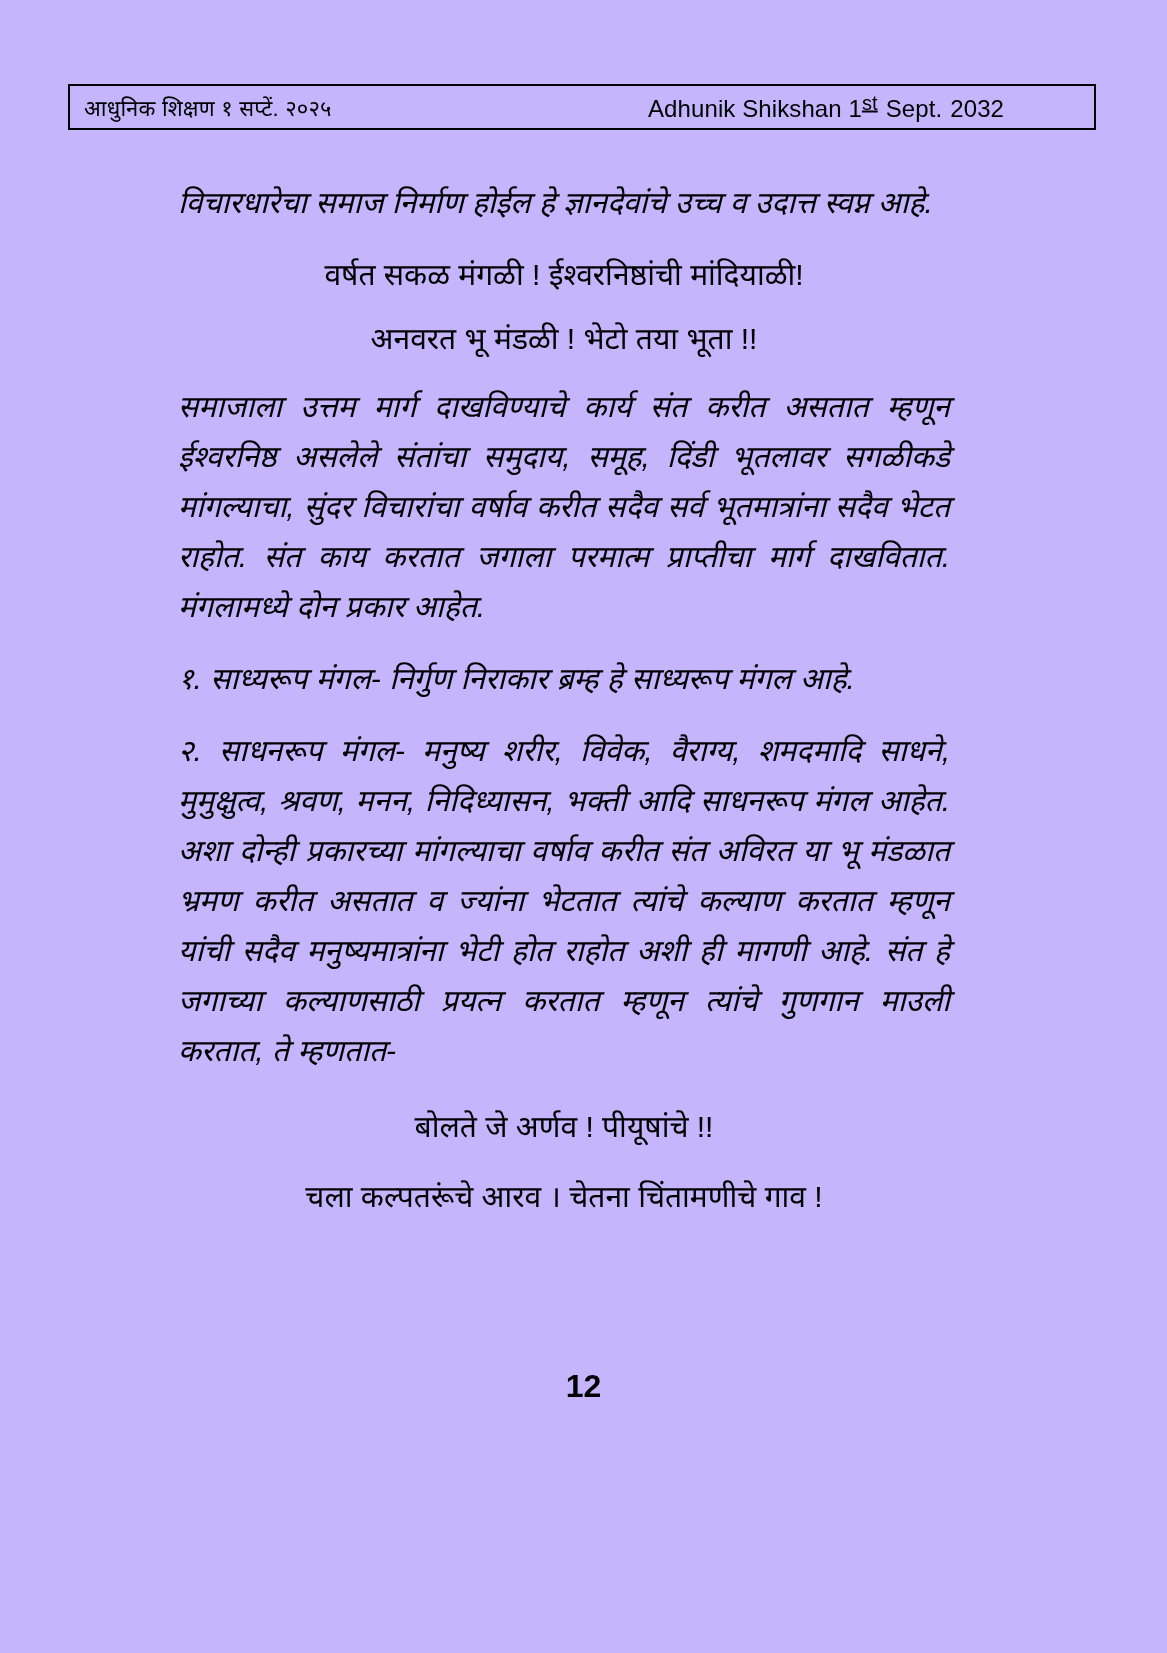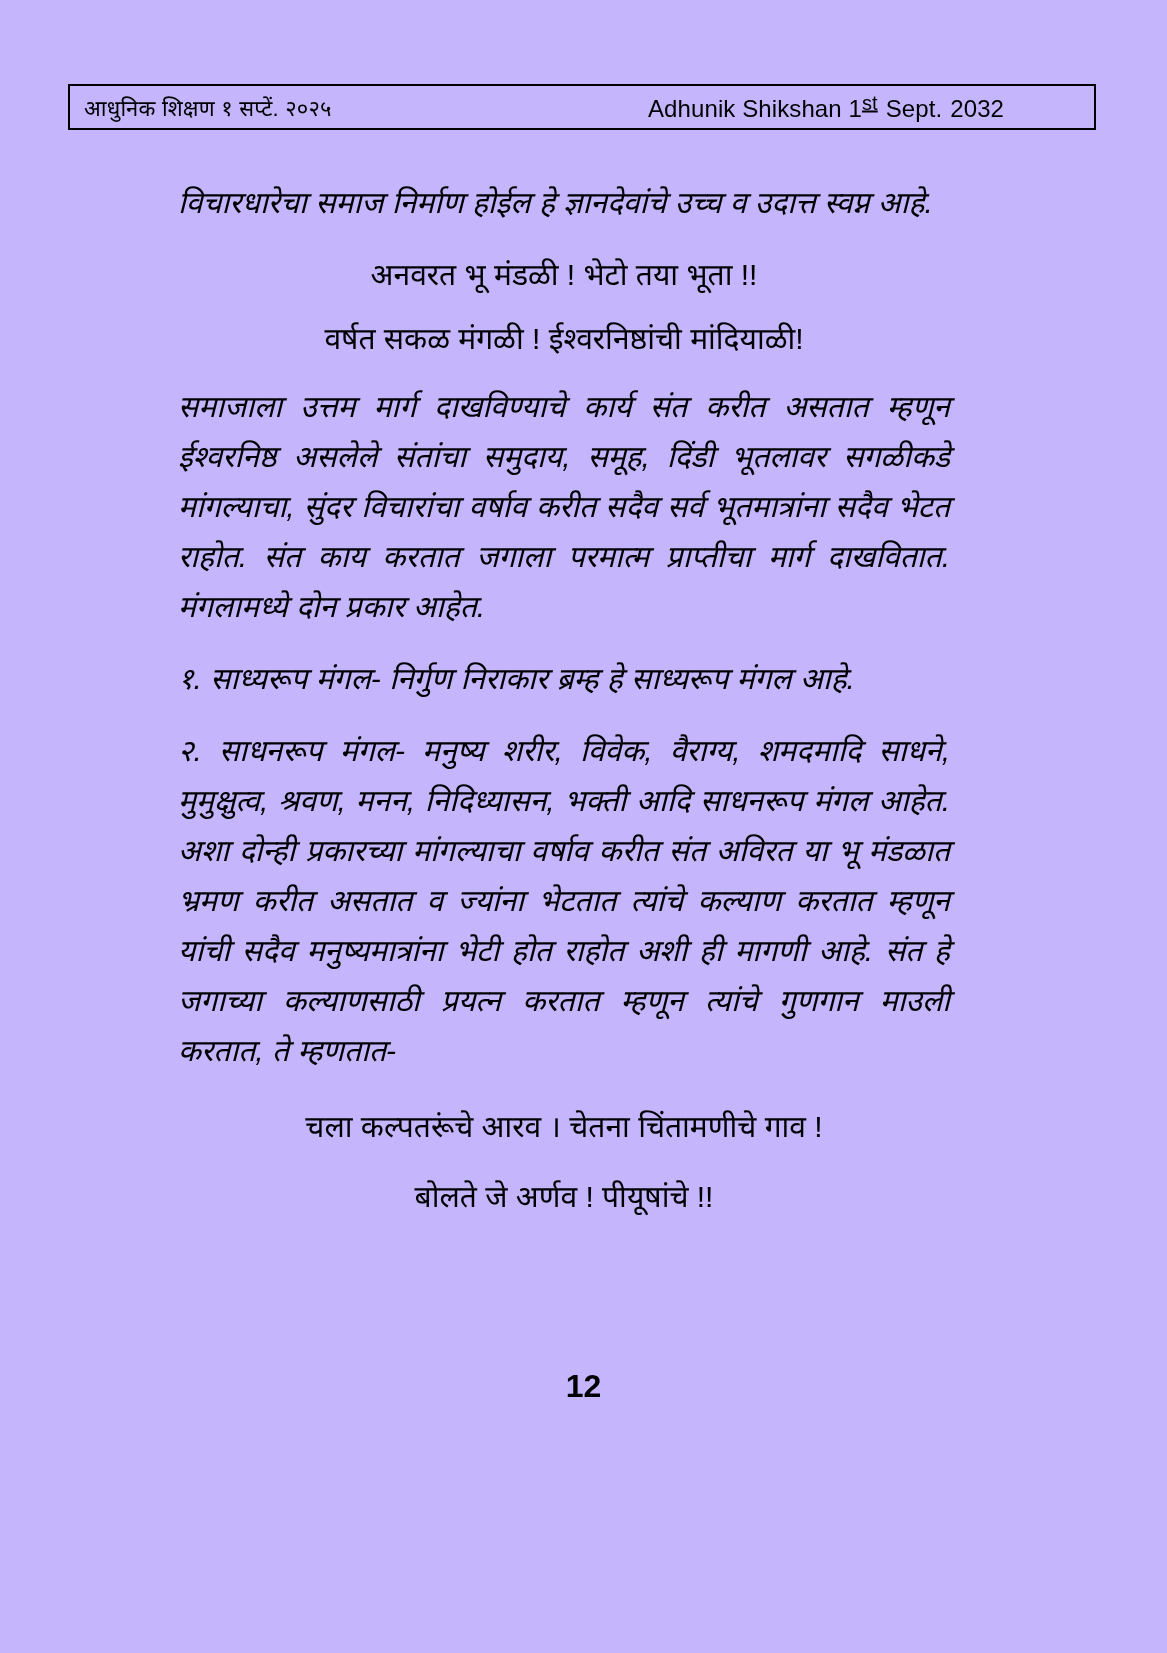--- a/index.html
+++ b/index.html
@@ -141,32 +141,32 @@
     <span class="header-right">
       <span>Adhunik Shikshan 1</span><span class="sup">st</span><span class="gap"></span><span>Sept.</span><span class="gap"></span><span>2032</span>
     </span>
   </div>
 
   <div class="content">
 
     <p class="para para-intro">विचारधारेचा समाज निर्माण होईल हे ज्ञानदेवांचे उच्च व उदात्त स्वप्न आहे.</p>
 
     <div class="verse-block">
+      <p class="verse">वर्षत सकळ मंगळी ! ईश्वरनिष्ठांची मांदियाळी!</p>
       <p class="verse">अनवरत भू मंडळी ! भेटो तया भूता !!</p>
-      <p class="verse">वर्षत सकळ मंगळी ! ईश्वरनिष्ठांची मांदियाळी!</p>
     </div>
 
     <p class="para">समाजाला उत्तम मार्ग दाखविण्याचे कार्य संत करीत असतात म्हणून ईश्वरनिष्ठ असलेले संतांचा समुदाय, समूह, दिंडी भूतलावर सगळीकडे मांगल्याचा, सुंदर विचारांचा वर्षाव करीत सदैव सर्व भूतमात्रांना सदैव भेटत राहोत. संत काय करतात जगाला परमात्म प्राप्तीचा मार्ग दाखवितात. मंगलामध्ये दोन प्रकार आहेत.</p>
 
     <p class="para">१. साध्यरूप मंगल- निर्गुण निराकार ब्रम्ह हे साध्यरूप मंगल आहे.</p>
 
     <p class="para">२. साधनरूप मंगल- मनुष्य शरीर, विवेक, वैराग्य, शमदमादि साधने, मुमुक्षुत्व, श्रवण, मनन, निदिध्यासन, भक्ती आदि साधनरूप मंगल आहेत. अशा दोन्ही प्रकारच्या मांगल्याचा वर्षाव करीत संत अविरत या भू मंडळात भ्रमण करीत असतात व ज्यांना भेटतात त्यांचे कल्याण करतात म्हणून यांची सदैव मनुष्यमात्रांना भेटी होत राहोत अशी ही मागणी आहे. संत हे जगाच्या कल्याणसाठी प्रयत्न करतात म्हणून त्यांचे गुणगान माउली करतात, ते म्हणतात-</p>
 
     <div class="verse-block verse-block-2">
+      <p class="verse">बोलते जे अर्णव ! पीयूषांचे !!</p>
       <p class="verse">चला कल्पतरूंचे आरव । चेतना चिंतामणीचे गाव !</p>
-      <p class="verse">बोलते जे अर्णव ! पीयूषांचे !!</p>
     </div>
 
   </div>
 
   <div class="page-number">12</div>
 
 </div>
 
 </body></html>

